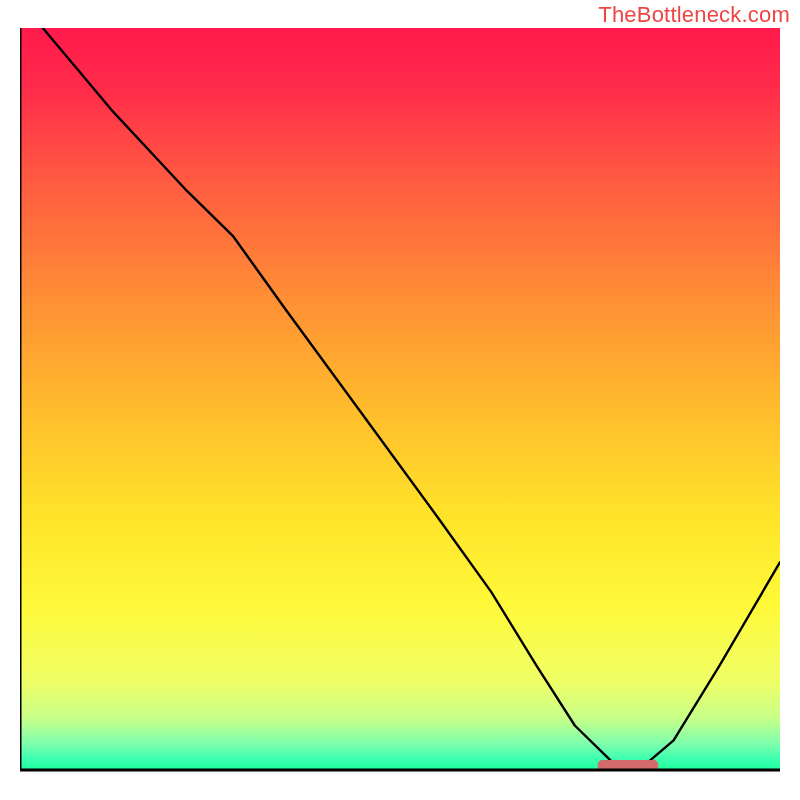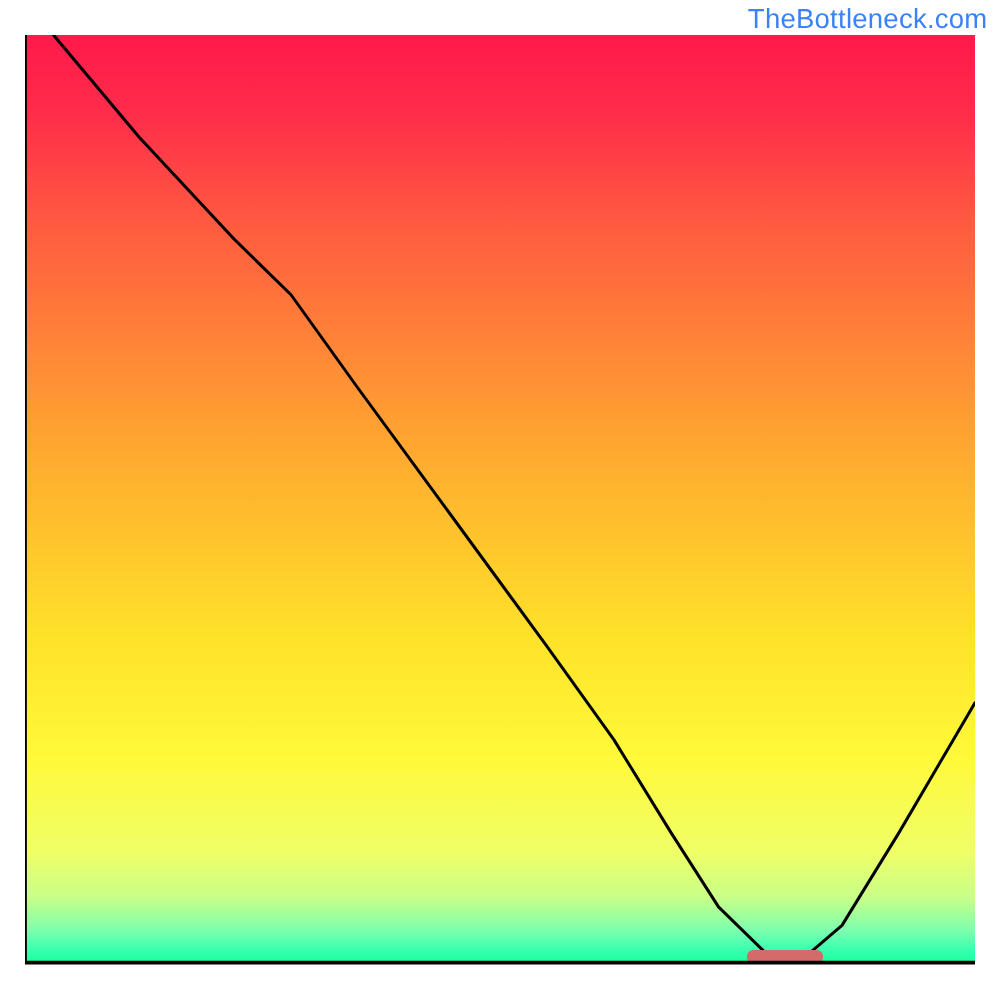--- a/index.html
+++ b/index.html
@@ -10,21 +10,21 @@
     background: #ffffff;
     overflow: hidden;
     font-family: Arial, Helvetica, sans-serif;
   }
   .watermark {
     position: absolute;
     top: 2px;
     right: 10px;
     font-size: 22px;
     font-weight: 500;
-    color: #3b82f6;
+    color: #ef4444;
     letter-spacing: 0.2px;
   }
   .plot-area {
     position: absolute;
     left: 20px;
     top: 28px;
     width: 760px;
     height: 756px;
   }
   svg {

